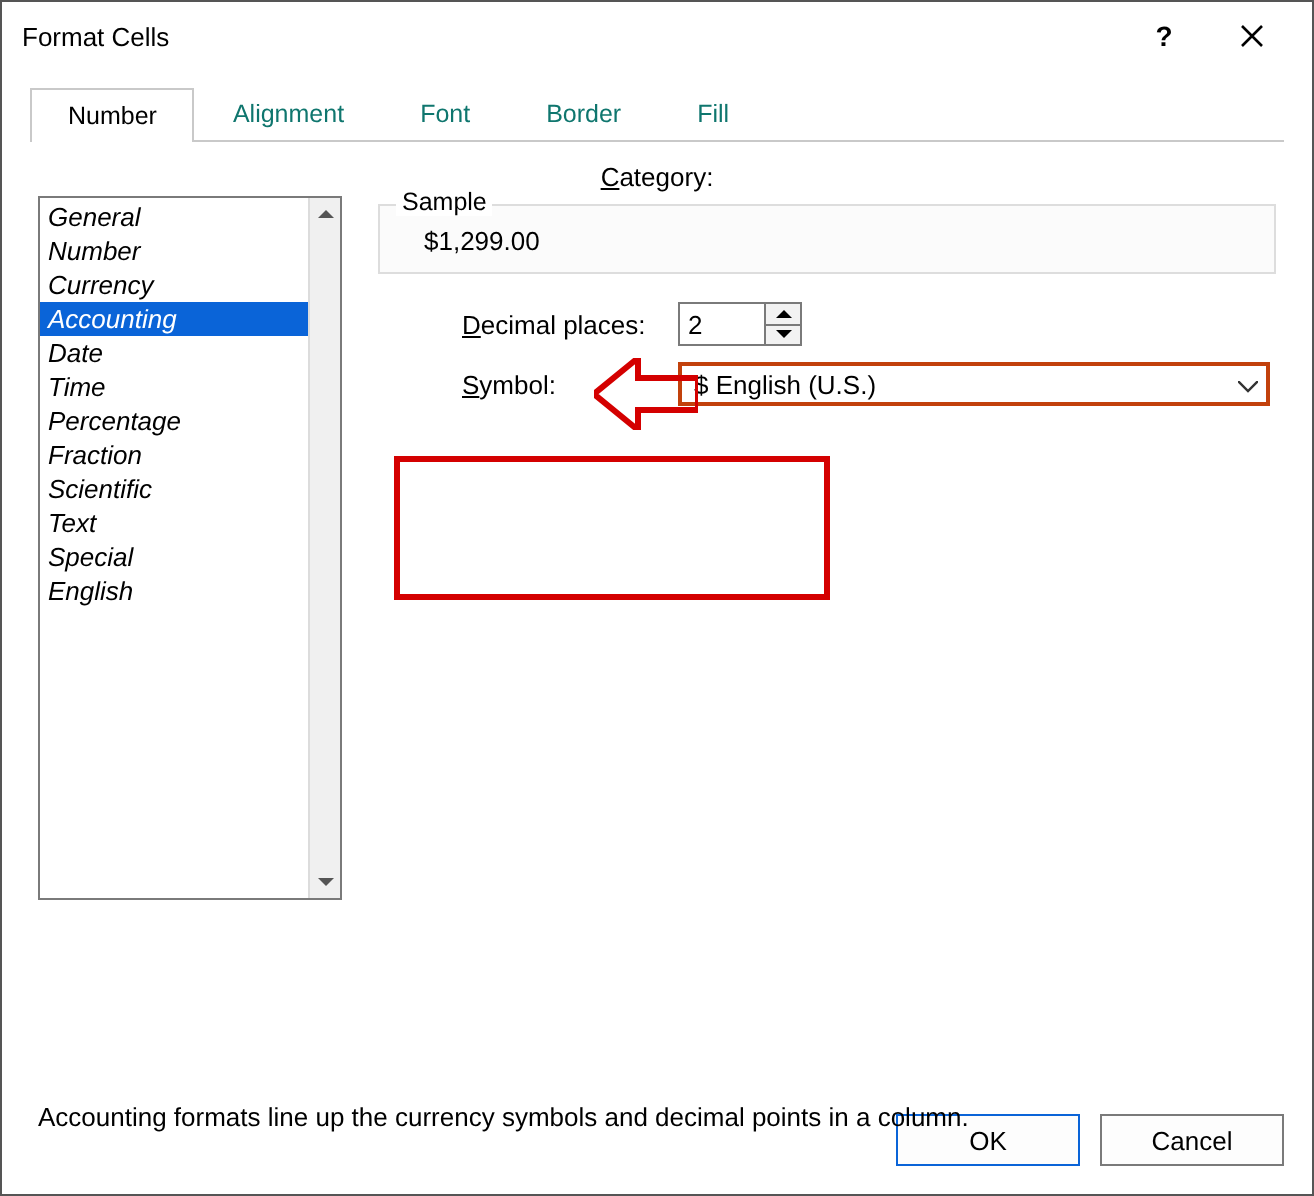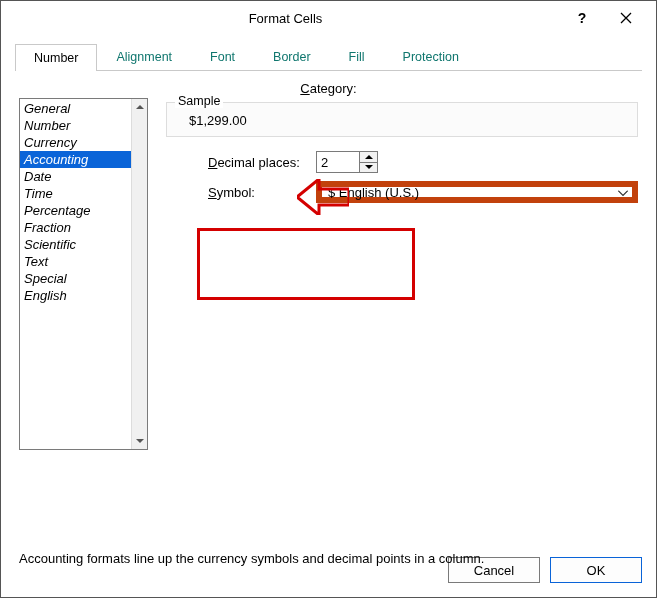--- a/index.html
+++ b/index.html
@@ -15,21 +15,20 @@
     border: 1px solid #555;
     background: #fff;
     position: relative;
     display: flex; flex-direction: column;
   }
   .titlebar {
     height: 34px;
     display: flex; align-items: center;
     padding: 0 8px 0 10px;
     font-size: 13px;
-    text-align: center;
   }
   .titlebar-title { flex: 1; }
   .titlebar-controls { display: flex; align-items: center; gap: 0; }
   .help-btn, .close-btn {
     width: 44px; height: 30px;
     display: flex; align-items: center; justify-content: center;
     font-size: 15px;
     cursor: default;
   }
   .help-btn { font-weight: bold; font-size: 14px;}
@@ -174,22 +173,22 @@
   .spinner-btn {
     flex:1; display:flex; align-items:center; justify-content:center;
     border-bottom:1px solid #7a7a7a;
     background:#f2f2f2;
   }
   .spinner-btn:last-child{border-bottom:none;}
   .spinner-btn svg{width:8px;height:6px;}
 
   .combo {
     position: relative;
-    border:6px solid #c2410c;
-    height:22px; width: 322px;
+    border:2px solid #c2410c;
+    height:22px; width: 296px;
     display:flex; align-items:center;
     padding: 0 6px;
     font-size:13px;
     background:#fff;
   }
   .combo-arrow {
     position:absolute; right:4px; top:50%; transform:translateY(-50%);
     color:#333;
   }
   .combo-arrow svg{width:10px;height:6px;}
@@ -235,21 +234,20 @@
       </div>
     </div>
   </div>
 
   <div class="tabs">
     <div class="tab active">Number</div>
     <div class="tab">Alignment</div>
     <div class="tab">Font</div>
     <div class="tab">Border</div>
     <div class="tab">Fill</div>
-    <div class="tab">Protection</div>
   </div>
 
   <div class="body">
     <div class="category-label">
       <span class="u">C</span>ategory:
     </div>
     <div class="columns">
       <div class="listbox">
         <div class="listbox-inner">
           <div class="list-item">General</div>
@@ -323,17 +321,17 @@
 
     <div class="description">Accounting formats line up the currency symbols and decimal points in a column.</div>
 
     <div class="red-annot-box"></div>
     <svg class="red-arrow" width="52" height="36" viewBox="0 0 52 36">
       <path d="M52 10 L22 10 L22 0 L0 18 L22 36 L22 26 L52 26 Z" fill="none" stroke="#d40000" stroke-width="3"></path>
     </svg>
   </div>
 
   <div class="footer">
+    <button class="btn primary">OK</button>
     <button class="btn">Cancel</button>
-    <button class="btn primary">OK</button>
   </div>
 
 </div>
 
 </body></html>

